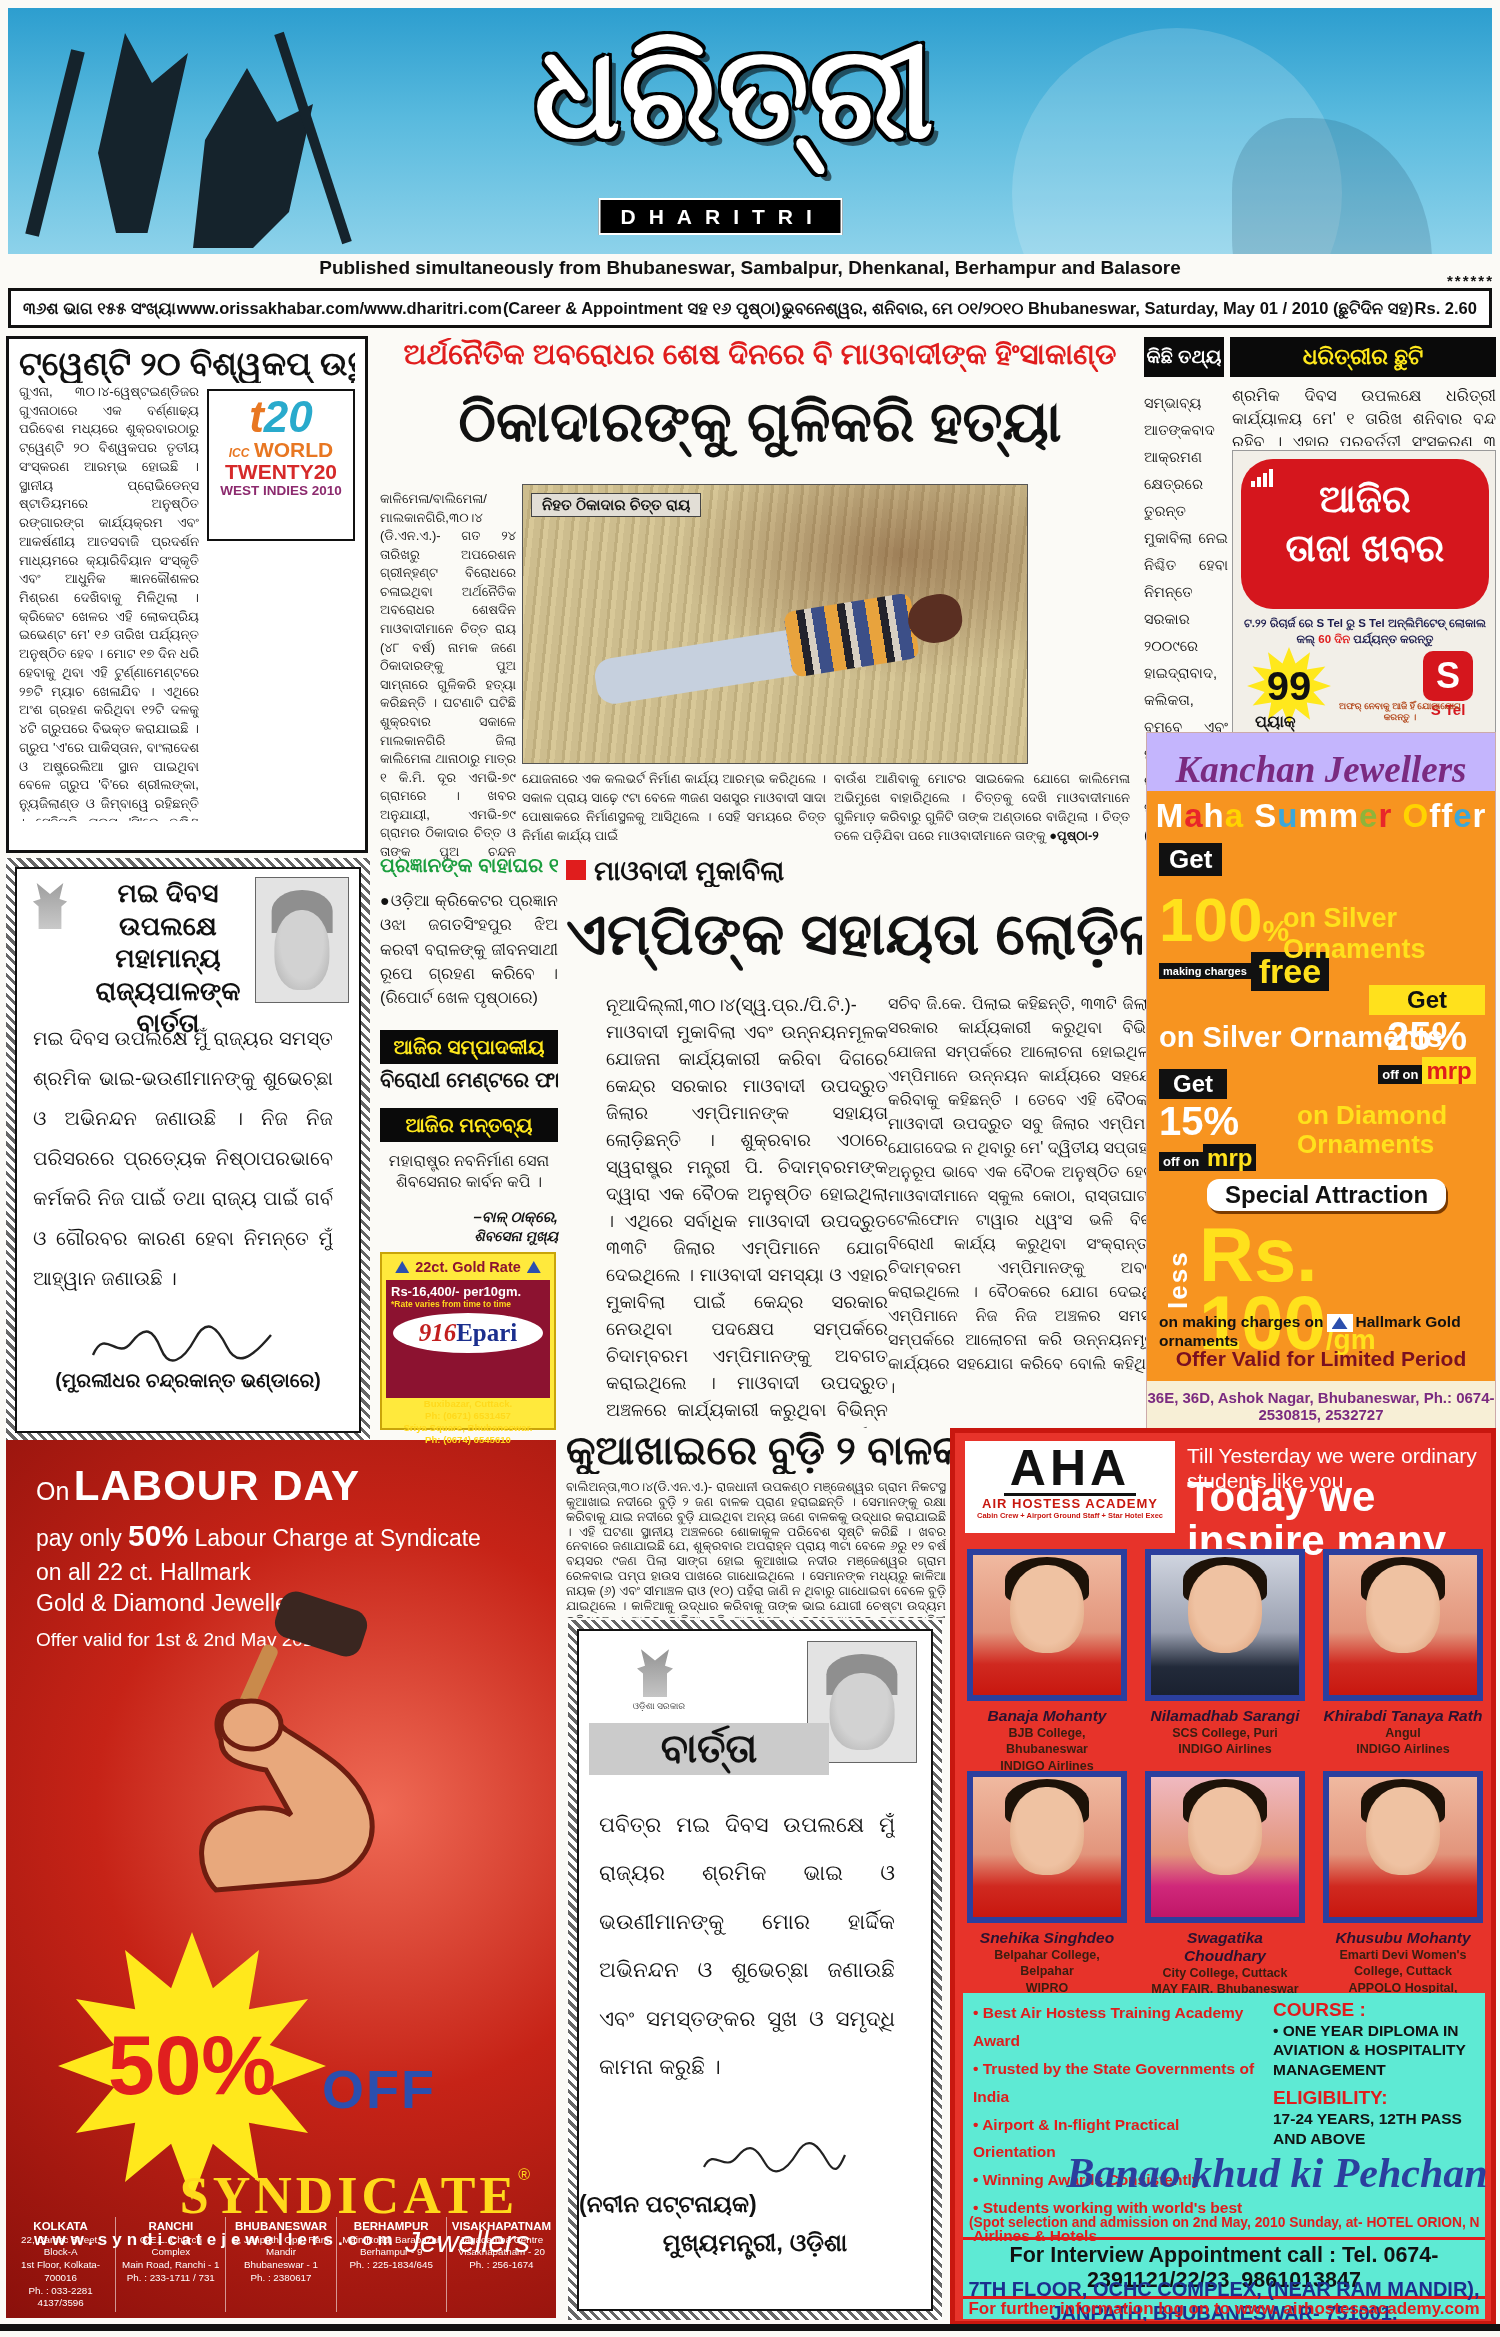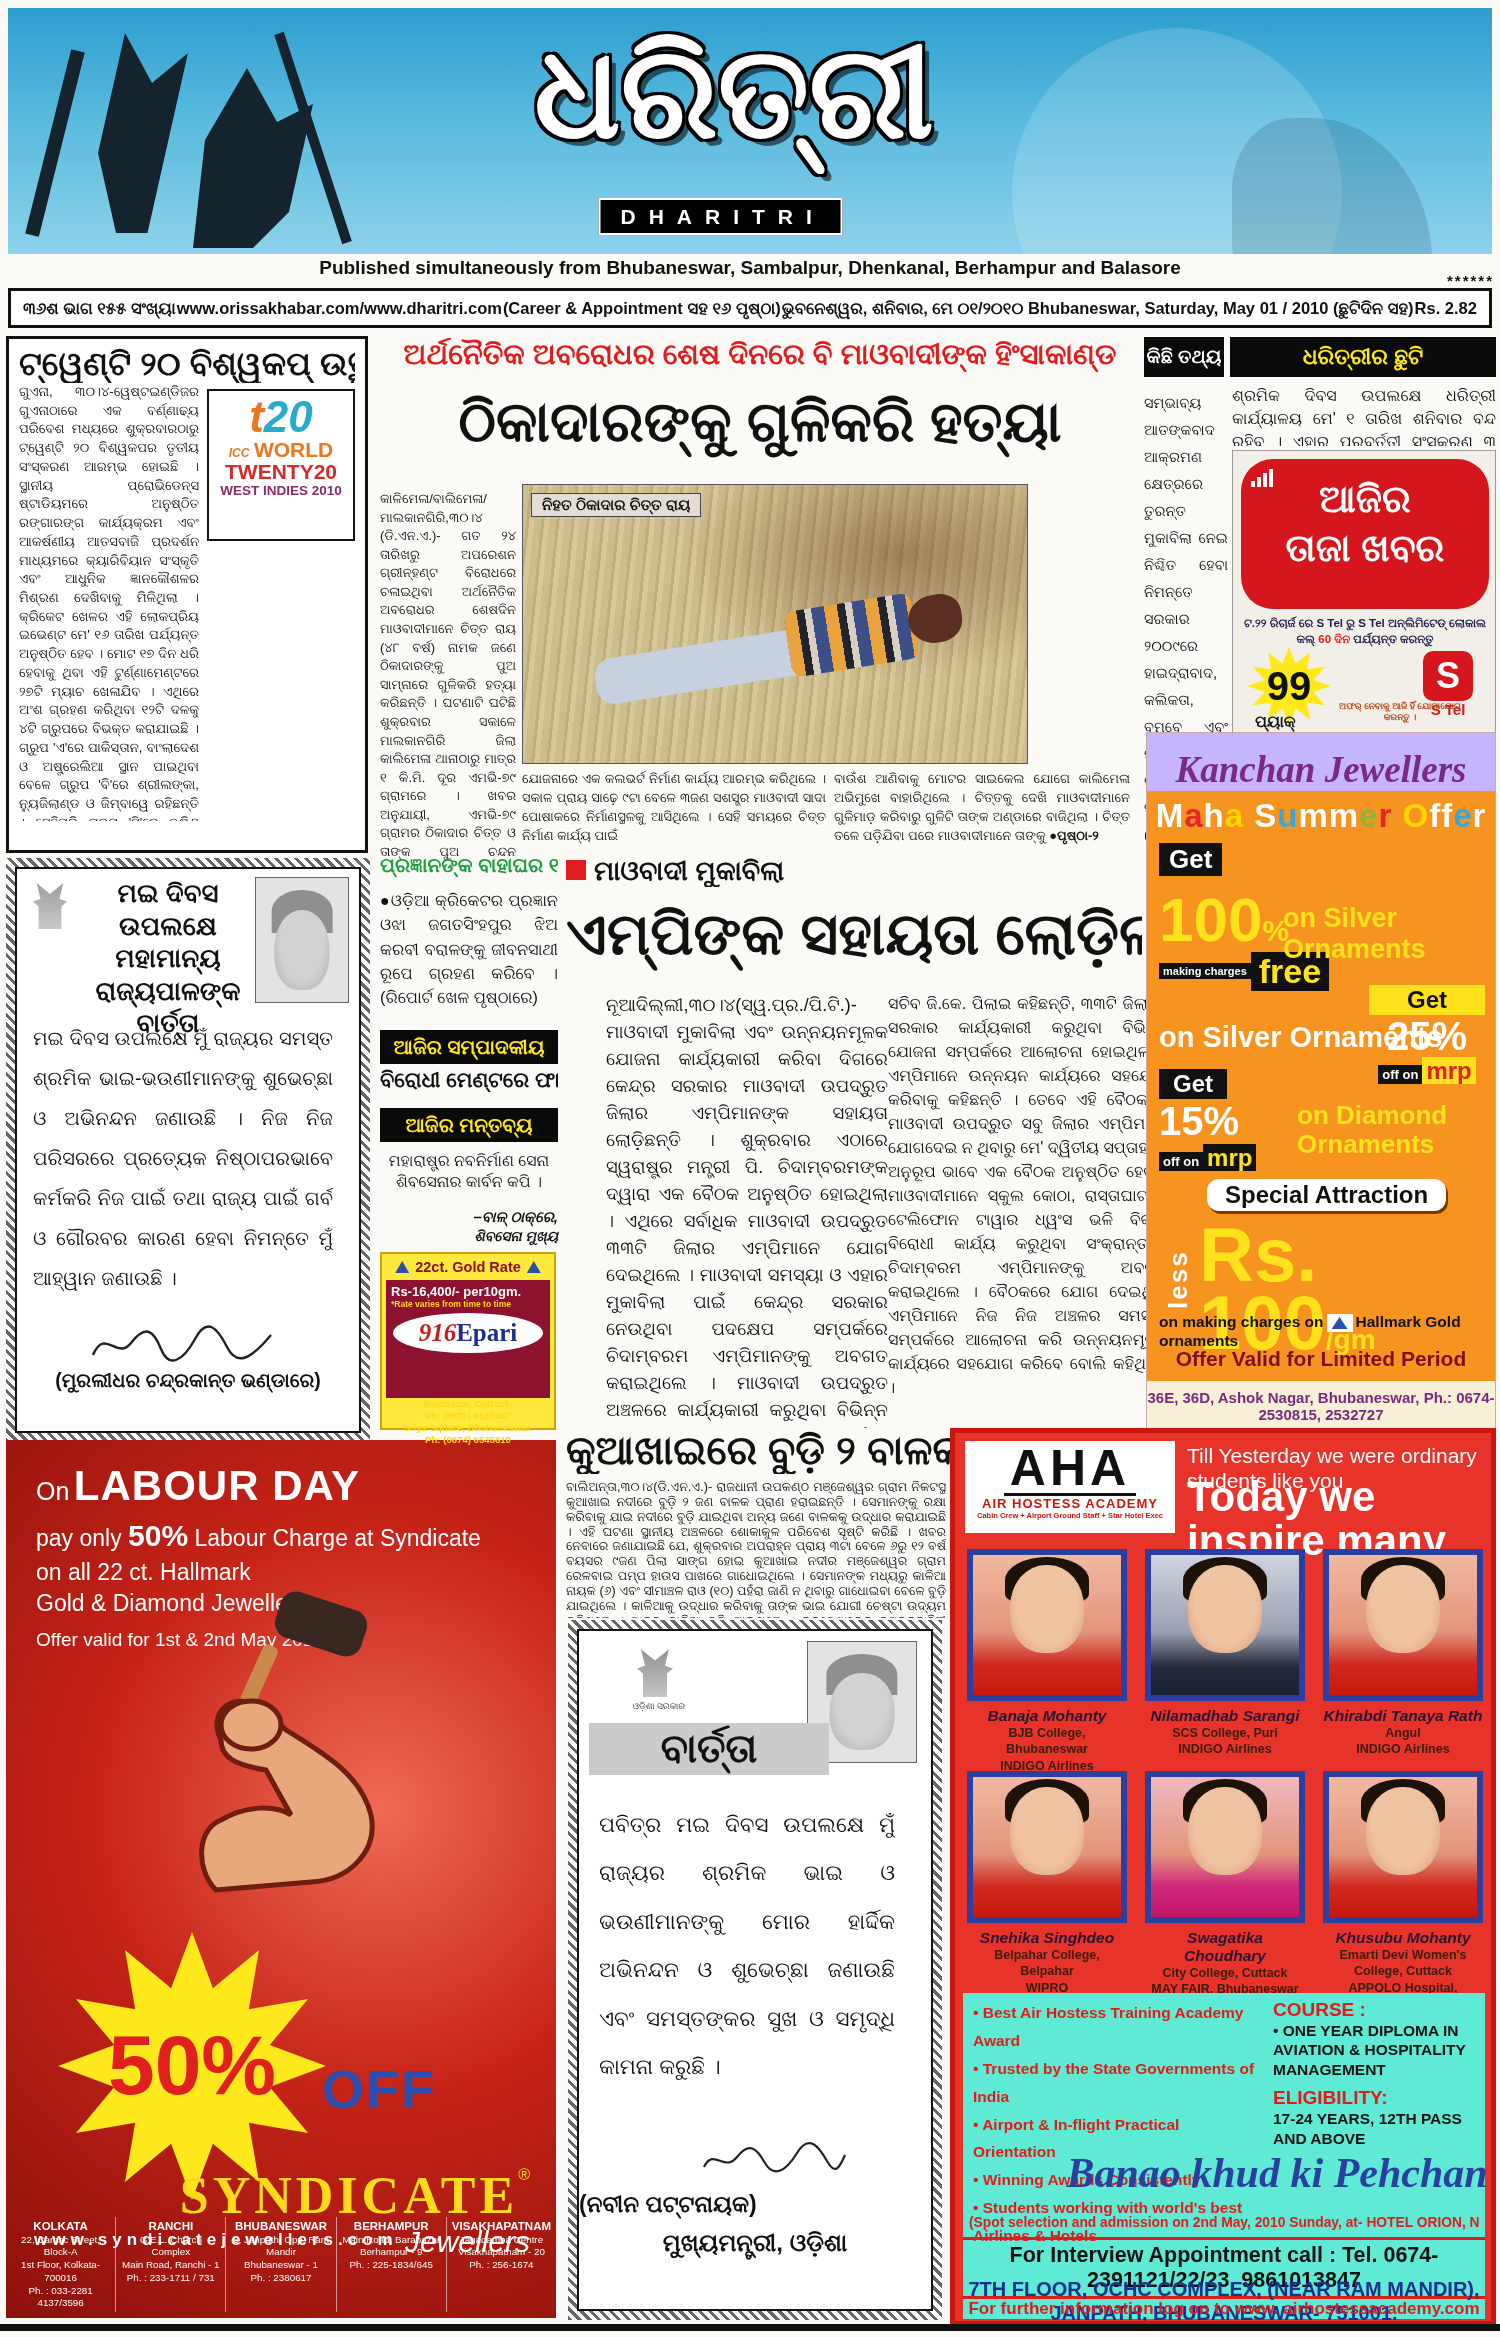--- a/index.html
+++ b/index.html
@@ -234,21 +234,21 @@
   </div>
 
   <div id="published" class="abs c">Published simultaneously from Bhubaneswar, Sambalpur, Dhenkanal, Berhampur and Balasore</div>
   <div id="stars" class="abs">******</div>
 
   <div id="datebar" class="abs">
     <span>୩୬ଶ ଭାଗ ୧୫୫ ସଂଖ୍ୟା</span>
     <span>www.orissakhabar.com/www.dharitri.com</span>
     <span>(Career &amp; Appointment ସହ ୧୬ ପୃଷ୍ଠା)</span>
     <span>ଭୁବନେଶ୍ୱର, ଶନିବାର, ମେ ୦୧/୨୦୧୦ Bhubaneswar, Saturday, May 01 / 2010 (ଛୁଟିଦିନ ସହ)</span>
-    <span>Rs. 2.82</span>
+    <span>Rs. 2.60</span>
   </div>
 
   <div id="t20box" class="abs">
     <h1 class="nw clip">ଟ୍ୱେଣ୍ଟି ୨୦ ବିଶ୍ୱକପ୍ ଉଦ୍ଘାଟିତ</h1>
     <div id="t20logo">
       <div id="t20mark"><span class="slash">t</span><span>20</span></div>
       <div><span class="t20-icc">ICC</span> <span class="t20-world">WORLD</span></div>
       <div class="t20-twenty">TWENTY20</div>
       <div class="t20-wi">WEST INDIES 2010</div>
     </div>

